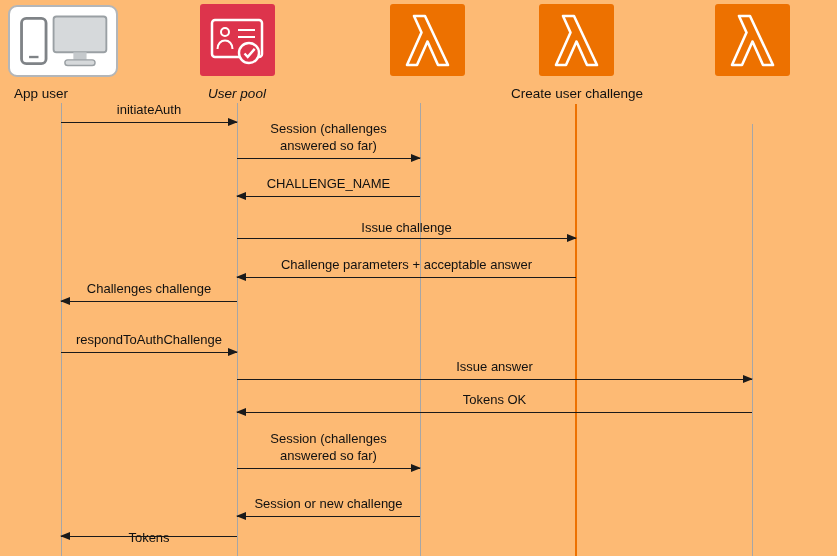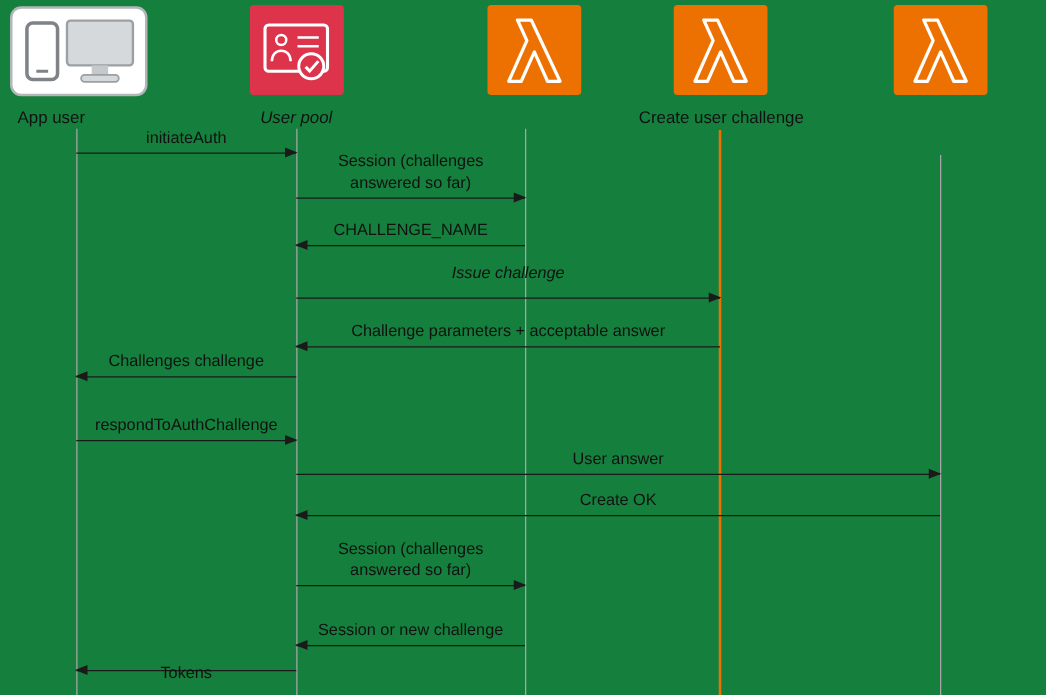--- a/index.html
+++ b/index.html
@@ -1,17 +1,17 @@
 <!DOCTYPE html>
 <html><head>
 <meta charset="utf-8">
 <style>
   html, body { margin: 0; padding: 0; background: #ffffff; }
   #stage {
-    position: relative; width: 837px; height: 556px; background: #15803d;
+    position: relative; width: 837px; height: 556px; background: #fdba74;
     font-family: "Liberation Sans", sans-serif; color: #111111; overflow: hidden;
   }
   .icon-tile {
     position: absolute; width: 75px; height: 72px; border-radius: 3px;
     display: flex; align-items: center; justify-content: center;
   }
   .appuser-box {
     position: absolute; left: 8px; top: 5px; width: 106px; height: 68px;
     border: 2px solid #b3b6b9; border-radius: 9px; background: #ffffff;
     display: flex; align-items: center; justify-content: center;
@@ -97,41 +97,41 @@
         <span class="head right"></span>
       </div>
       <div class="msg-label wrap" style="left: 328.5px; top: 121px;">Session (challenges answered so far)</div>
       <div class="msg-line" style="left: 237px; top: 196px; width: 183px;">
         <span class="head left"></span>
       </div>
       <div class="msg-label" style="left: 328.5px; top: 176px;">CHALLENGE_NAME</div>
       <div class="msg-line" style="left: 237px; top: 238px; width: 339px;">
         <span class="head right"></span>
       </div>
-      <div class="msg-label" style="left: 406.5px; top: 210px; font-style: italic;">Issue challenge</div>
+      <div class="msg-label" style="left: 406.5px; top: 220px;">Issue challenge</div>
       <div class="msg-line" style="left: 237px; top: 277px; width: 339px;">
         <span class="head left"></span>
       </div>
       <div class="msg-label" style="left: 406.5px; top: 257px;">Challenge parameters + acceptable answer</div>
       <div class="msg-line" style="left: 61px; top: 301px; width: 176px;">
         <span class="head left"></span>
       </div>
       <div class="msg-label" style="left: 149px; top: 281px;">Challenges challenge</div>
       <div class="msg-line" style="left: 61px; top: 352px; width: 176px;">
         <span class="head right"></span>
       </div>
       <div class="msg-label" style="left: 149px; top: 332px;">respondToAuthChallenge</div>
       <div class="msg-line" style="left: 237px; top: 379px; width: 515px;">
         <span class="head right"></span>
       </div>
-      <div class="msg-label" style="left: 494.5px; top: 359px;">User answer</div>
+      <div class="msg-label" style="left: 494.5px; top: 359px;">Issue answer</div>
       <div class="msg-line" style="left: 237px; top: 412px; width: 515px;">
         <span class="head left"></span>
       </div>
-      <div class="msg-label" style="left: 494.5px; top: 392px;">Create OK</div>
+      <div class="msg-label" style="left: 494.5px; top: 392px;">Tokens OK</div>
       <div class="msg-line" style="left: 237px; top: 468px; width: 183px;">
         <span class="head right"></span>
       </div>
       <div class="msg-label wrap" style="left: 328.5px; top: 431px;">Session (challenges answered so far)</div>
       <div class="msg-line" style="left: 237px; top: 516px; width: 183px;">
         <span class="head left"></span>
       </div>
       <div class="msg-label" style="left: 328.5px; top: 496px;">Session or new challenge</div>
       <div class="msg-line" style="left: 61px; top: 536px; width: 176px;">
         <span class="head left"></span>

